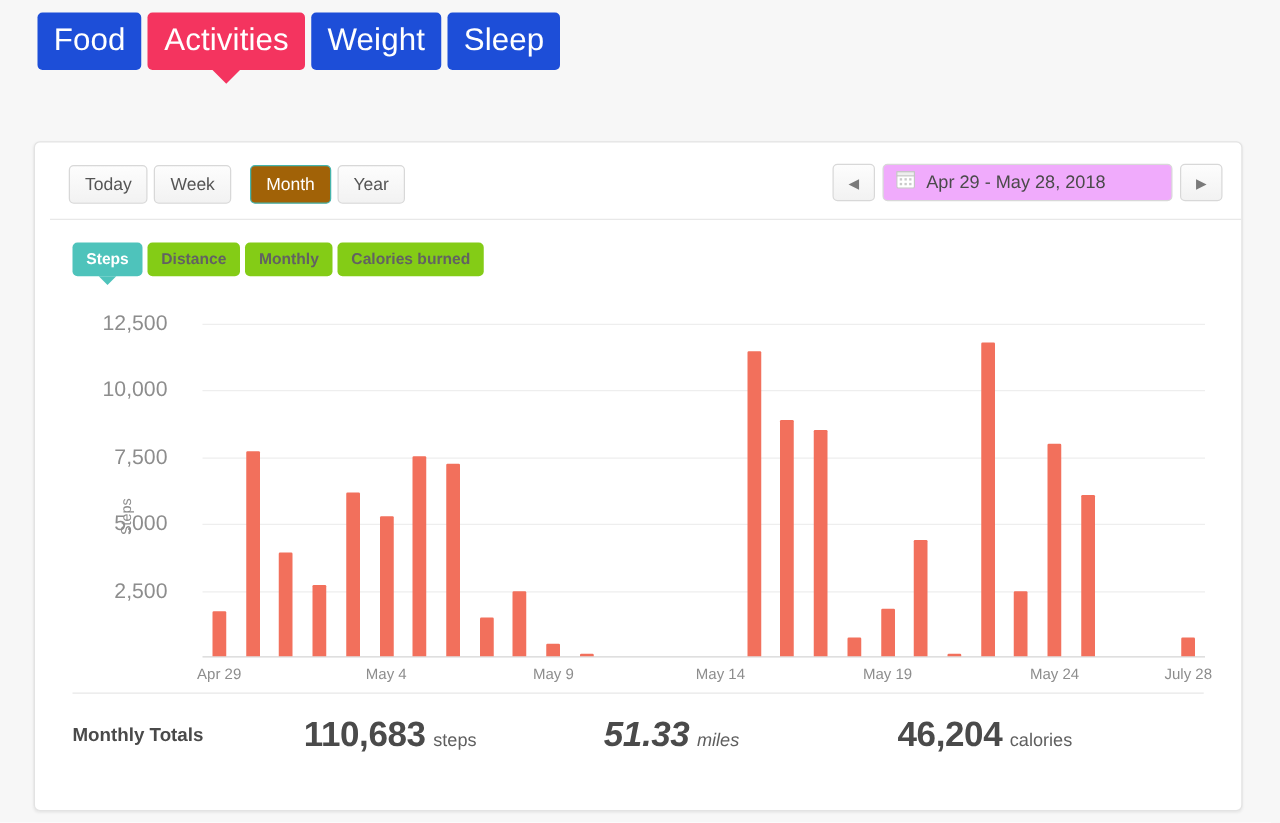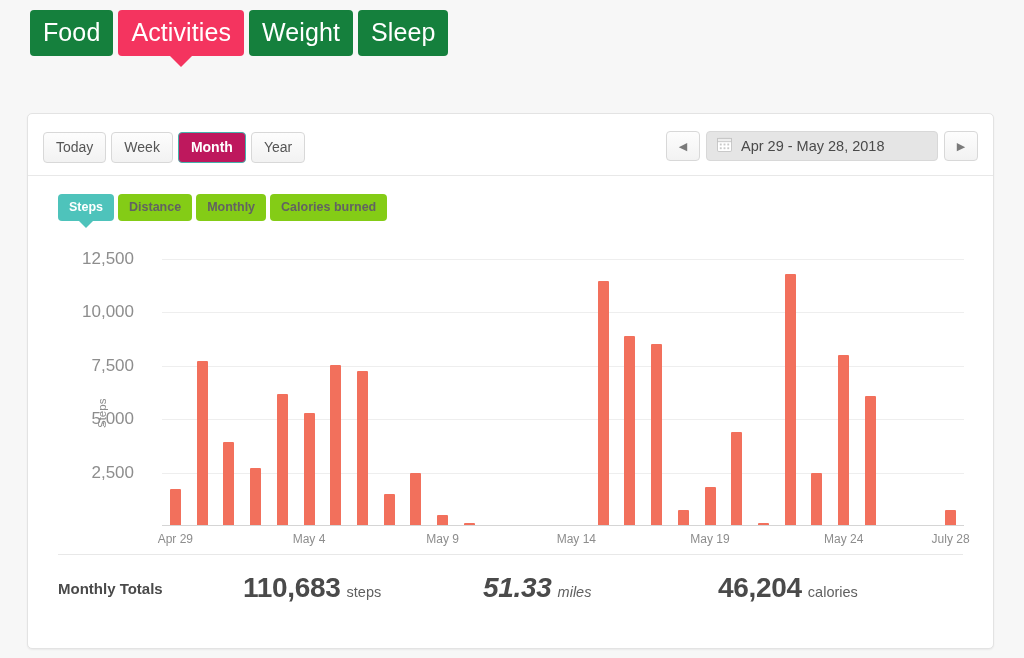--- a/index.html
+++ b/index.html
@@ -19,21 +19,21 @@
   #top-nav {
     position: absolute;
     left: 30px;
     top: 10px;
     display: flex;
     gap: 5px;
     align-items: flex-start;
   }
   .nav-tab {
     position: relative;
-    background: #15803d;
+    background: #1d4ed8;
     color: #ffffff;
     font-size: 25px;
     line-height: 1;
     padding: 10px 13px 11px 13px;
     border-radius: 4px;
     letter-spacing: 0.1px;
     white-space: nowrap;
     cursor: pointer;
   }
   .nav-tab.active {
@@ -57,20 +57,21 @@
     position: absolute;
     left: 27px;
     top: 113px;
     width: 967px;
     height: 536px;
     background: #ffffff;
     border: 1px solid #e3e3e3;
     border-radius: 5px;
     box-shadow: 0 1px 2px rgba(0,0,0,0.06);
     box-sizing: border-box;
+    padding-left: 12px;
   }
 
   
   #card-toolbar {
     position: relative;
     height: 62px;
     border-bottom: 1px solid #e8e8e8;
     box-sizing: border-box;
   }
   #period-group {
@@ -84,24 +85,25 @@
     background: linear-gradient(#fdfdfd, #f2f2f2);
     border: 1px solid #d8d8d8;
     border-radius: 4px;
     color: #555555;
     font-size: 14px;
     padding: 6px 12px 7px 12px;
     cursor: pointer;
     white-space: nowrap;
   }
   .period-btn.active {
-    background: #be185d;
+    background: #a16207;
     border-color: #45b4ac;
     color: #ffffff;
-    font-weight: bold;
+    font-weight: normal;
+    margin-left: 10px;
   }
 
   #date-nav {
     position: absolute;
     right: 15px;
     top: 17px;
     display: flex;
     gap: 6px;
     align-items: stretch;
   }
@@ -112,21 +114,21 @@
     border-radius: 4px;
     color: #7a7a7a;
     font-size: 11px;
     display: flex;
     align-items: center;
     justify-content: center;
     cursor: pointer;
   }
   #date-range-box {
     width: 232px;
-    background: #e5e5e5;
+    background: #f0abfc;
     border: 1px solid #d8d8d8;
     border-radius: 4px;
     display: flex;
     align-items: center;
     padding: 0 10px;
     gap: 9px;
     cursor: pointer;
     box-sizing: border-box;
     height: 30px;
   }

